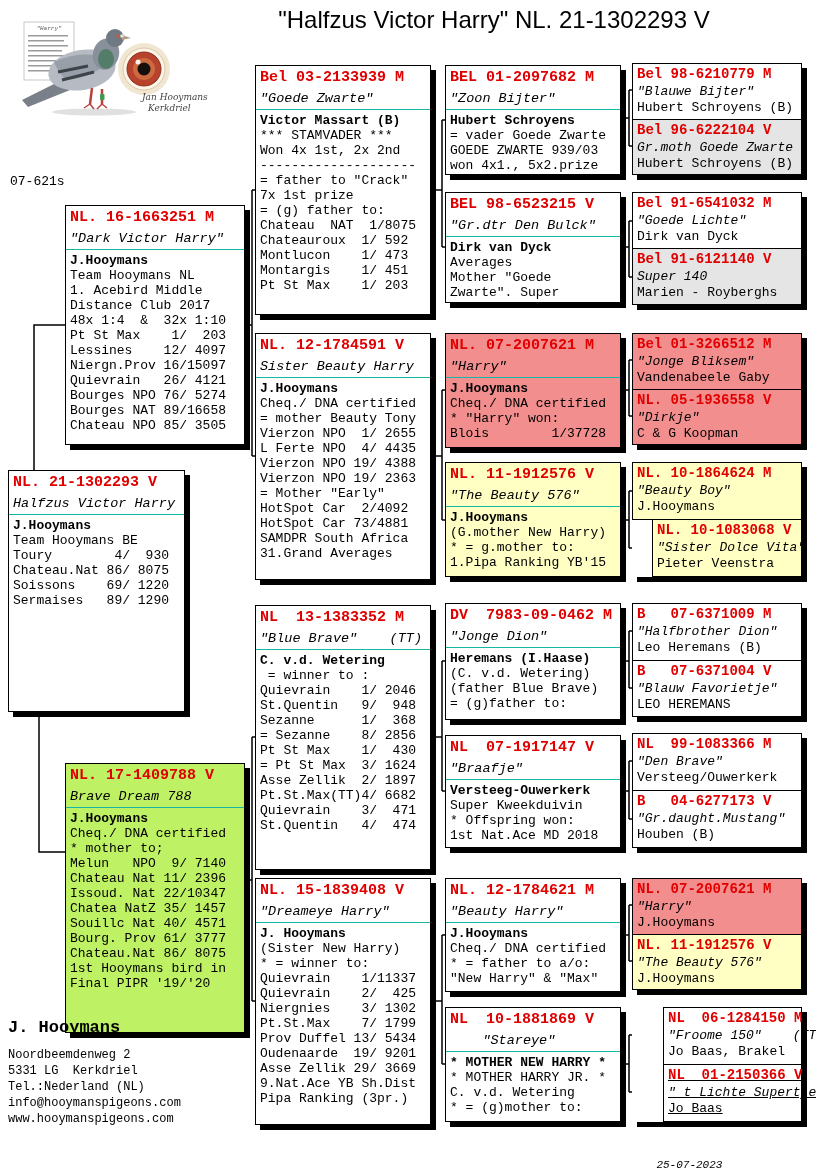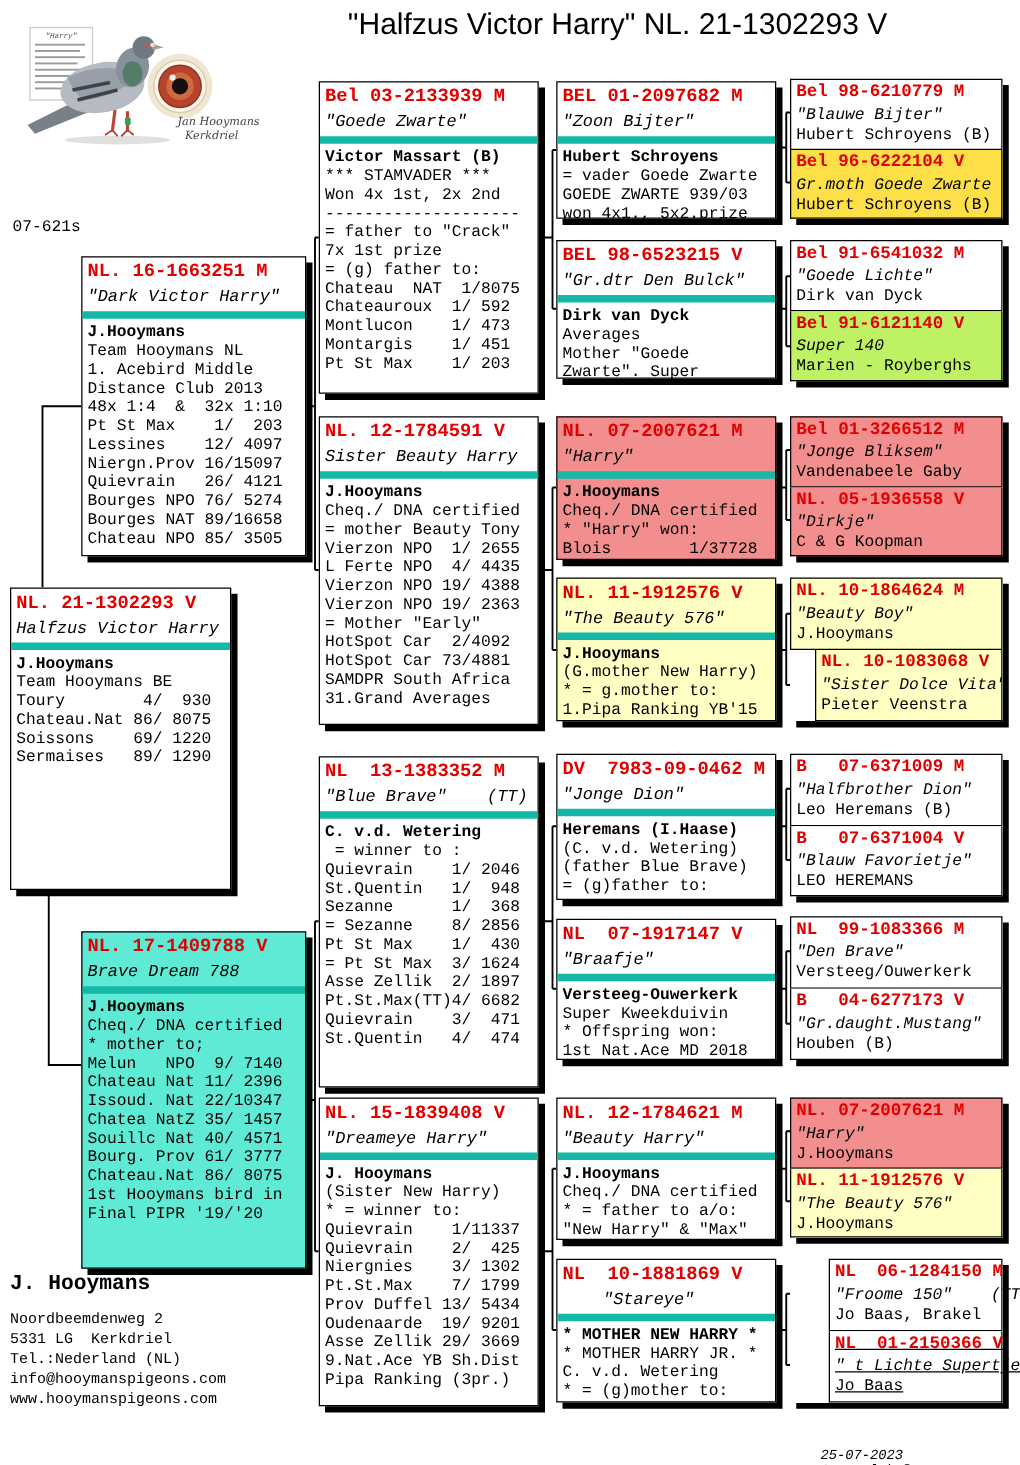--- a/index.html
+++ b/index.html
@@ -4,21 +4,21 @@
 <style>
   html,body{margin:0;padding:0;background:#fff;}
   #page{position:relative;width:816px;height:1172px;background:#ffffff;
         font-family:"Liberation Mono",monospace;overflow:hidden;}
   #title{position:absolute;left:180px;top:6px;width:628px;text-align:center;
          font-family:"Liberation Sans",sans-serif;font-size:24px;color:#000;}
   #connectors{position:absolute;left:0;top:0;z-index:1;}
   
   .pbox{position:absolute;background:#fff;border:1px solid #000;
         box-shadow:5px 5px 0 #000;z-index:2;box-sizing:border-box;}
-  .phead{border-bottom:6px solid #14b8a6;padding:3px 20px 3px 4px;}
+  .phead{border-bottom:1px solid #14b8a6;padding:3px 20px 3px 4px;}
   .ring{color:#e10000;font-weight:bold;font-size:15px;line-height:17px;white-space:pre;}
   .pname{font-style:italic;font-size:13.5px;line-height:15px;margin-top:5px;white-space:pre;}
   .pbody{padding:3px 4px;}
   .ln{font-size:13px;line-height:15px;white-space:pre;}
   .ln.b{font-weight:bold;}
   
   .pair{position:absolute;box-shadow:5px 5px 0 #000;z-index:2;display:flex;
         flex-direction:column;box-sizing:border-box;}
   .sbox{flex:1;border:1px solid #000;background:#fff;padding:2px 4px;box-sizing:border-box;}
   .sbox + .sbox{border-top:none;}
@@ -128,32 +128,32 @@
       </div>
       <div class="pbox" style="left: 65px; top: 205px; width: 180px; height: 240px; background: rgb(255, 255, 255);">
         <div class="phead">
           <div class="ring">NL. 16-1663251 M</div>
           <div class="pname">"Dark Victor Harry"</div>
         </div>
         <div class="pbody">
           <div class="ln b">J.Hooymans</div>
           <div class="ln">Team Hooymans NL</div>
           <div class="ln">1. Acebird Middle</div>
-          <div class="ln">Distance Club 2013</div>
+          <div class="ln">Distance Club 2017</div>
           <div class="ln">48x 1:4  &amp;  32x 1:10</div>
           <div class="ln">Pt St Max    1/  203</div>
           <div class="ln">Lessines    12/ 4097</div>
           <div class="ln">Niergn.Prov 16/15097</div>
           <div class="ln">Quievrain   26/ 4121</div>
           <div class="ln">Bourges NPO 76/ 5274</div>
           <div class="ln">Bourges NAT 89/16658</div>
           <div class="ln">Chateau NPO 85/ 3505</div>
         </div>
       </div>
-      <div class="pbox" style="left: 65px; top: 745px; width: 180px; height: 270px; background: #5eead4;">
+      <div class="pbox" style="left: 65px; top: 763px; width: 180px; height: 270px; background: #bef264;">
         <div class="phead">
           <div class="ring">NL. 17-1409788 V</div>
           <div class="pname">Brave Dream 788</div>
         </div>
         <div class="pbody">
           <div class="ln b">J.Hooymans</div>
           <div class="ln">Cheq./ DNA certified</div>
           <div class="ln">* mother to;</div>
           <div class="ln">Melun   NPO  9/ 7140</div>
           <div class="ln">Chateau Nat 11/ 2396</div>
@@ -208,21 +208,21 @@
       </div>
       <div class="pbox" style="left: 255px; top: 605px; width: 176px; height: 265px; background: rgb(255, 255, 255);">
         <div class="phead">
           <div class="ring">NL  13-1383352 M</div>
           <div class="pname">"Blue Brave"    (TT)</div>
         </div>
         <div class="pbody">
           <div class="ln b">C. v.d. Wetering</div>
           <div class="ln"> = winner to :</div>
           <div class="ln">Quievrain    1/ 2046</div>
-          <div class="ln">St.Quentin   1/  948</div>
+          <div class="ln">St.Quentin   9/  948</div>
           <div class="ln">Sezanne      1/  368</div>
           <div class="ln">= Sezanne    8/ 2856</div>
           <div class="ln">Pt St Max    1/  430</div>
           <div class="ln">= Pt St Max  3/ 1624</div>
           <div class="ln">Asse Zellik  2/ 1897</div>
           <div class="ln">Pt.St.Max(TT)4/ 6682</div>
           <div class="ln">Quievrain    3/  471</div>
           <div class="ln">St.Quentin   4/  474</div>
         </div>
       </div>
@@ -341,33 +341,33 @@
           <div class="ln">C. v.d. Wetering</div>
           <div class="ln">* = (g)mother to:</div>
         </div>
       </div>
       <div class="pair" style="left: 632px; top: 63px; width: 170px; height: 112px;">
         <div class="sbox" style="background: rgb(255, 255, 255);">
           <div class="sring">Bel 98-6210779 M</div>
           <div class="sname">"Blauwe Bijter"</div>
           <div class="sfan">Hubert Schroyens (B)</div>
         </div>
-        <div class="sbox" style="background: #fde047;">
+        <div class="sbox" style="background: #e5e5e5;">
           <div class="sring">Bel 96-6222104 V</div>
           <div class="sname">Gr.moth Goede Zwarte</div>
           <div class="sfan">Hubert Schroyens (B)</div>
         </div>
       </div>
       <div class="pair" style="left: 632px; top: 192px; width: 170px; height: 113px;">
         <div class="sbox" style="background: rgb(255, 255, 255);">
           <div class="sring">Bel 91-6541032 M</div>
           <div class="sname">"Goede Lichte"</div>
           <div class="sfan">Dirk van Dyck</div>
         </div>
-        <div class="sbox" style="background: #bef264;">
+        <div class="sbox" style="background: #e5e5e5;">
           <div class="sring">Bel 91-6121140 V</div>
           <div class="sname">Super 140</div>
           <div class="sfan">Marien - Royberghs</div>
         </div>
       </div>
       <div class="pair" style="left: 632px; top: 333px; width: 170px; height: 112px;">
         <div class="sbox" style="background: rgb(242, 142, 142);">
           <div class="sring">Bel 01-3266512 M</div>
           <div class="sname">"Jonge Bliksem"</div>
           <div class="sfan">Vandenabeele Gaby</div>

